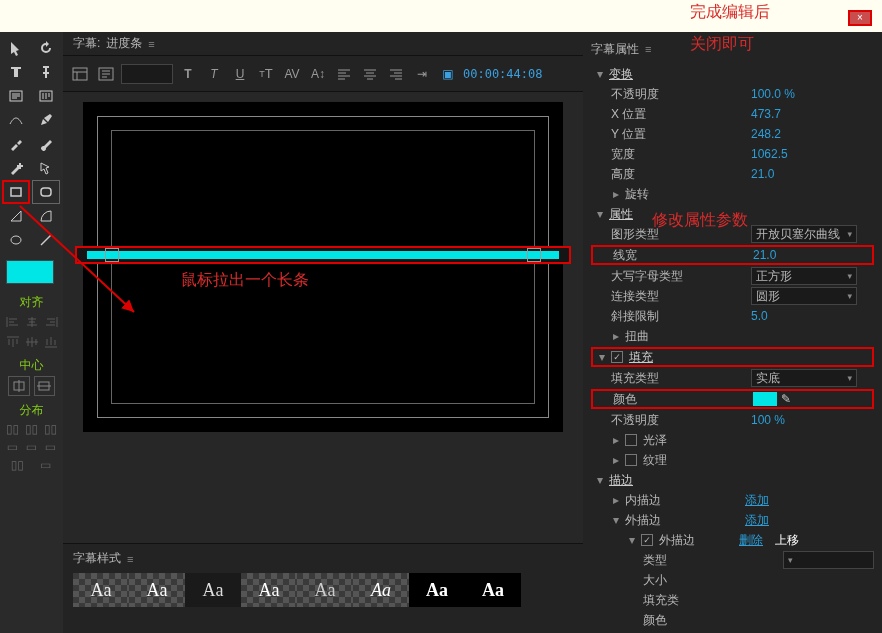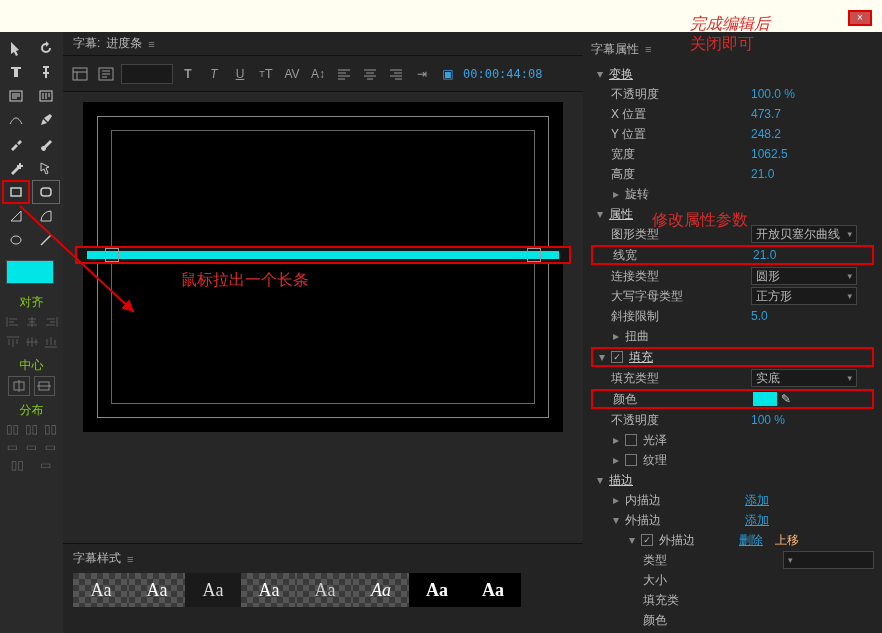--- a/index.html
+++ b/index.html
@@ -54,21 +54,21 @@
 .style-chip { width:56px; height:34px; background:repeating-conic-gradient(#555 0 25%,#3a3a3a 0 50%) 0 0/12px 12px; display:flex; align-items:center; justify-content:center; font-size:18px; font-family:Georgia,serif; }
 .style-chip.plain { background:#1a1a1a; }
 .style-chip.black { background:#000; color:#fff; font-weight:bold; }
 
 
 .prop-hdr { display:flex; align-items:center; gap:6px; height:22px; margin-bottom:4px; }
 .prop-row { display:flex; align-items:center; height:20px; padding-left:4px; }
 .prop-row .lbl { flex:0 0 140px; }
 .prop-row .val { color:#2b9fd9; cursor:text; }
 .prop-row .link { color:#2b9fd9; text-decoration:underline; cursor:pointer; }
-.prop-row .link2 { color:#fdba74; margin-left:12px; cursor:pointer; }
+.prop-row .link2 { color:#ffffff; margin-left:12px; cursor:pointer; }
 .prop-row.boxed { border:2px solid #d00; margin:1px 0; }
 .prop-row .dd { width:106px; height:18px; background:#1a1a1a; border:1px solid #444; display:flex; align-items:center; padding:0 4px; justify-content:space-between; }
 .prop-row .dd::after { content:"▾"; font-size:9px; color:#888; }
 .disc { display:inline-block; width:10px; text-align:center; color:#888; margin-right:4px; cursor:pointer; }
 .cb { width:12px; height:12px; border:1px solid #777; margin-right:6px; display:inline-flex; align-items:center; justify-content:center; font-size:9px; }
 .group-title { color:#ccc;text-decoration:underline; }
 .swatch-sm { width:24px; height:14px; background:#00e6e6; display:inline-block; vertical-align:middle; }
 .eyedrop { display:inline-block; margin-left:4px; color:#ccc; }
 .indent1 { padding-left:20px; }
 .indent2 { padding-left:36px; }
@@ -78,21 +78,21 @@
 
 .arrow-svg { position:absolute; pointer-events:none; z-index:90; }
 </style>
 </head>
 <body>
 
 <div class="topbar">
   <div class="close-btn">×</div>
 </div>
 
-<div class="anno" style="top:14px; left:690px;font-style:italic;">完成编辑后</div>
+<div class="anno" style="top:2px; left:690px;">完成编辑后</div>
 <div class="anno" style="top:34px; left:690px;">关闭即可</div>
 <div class="anno" style="top:270px; left:181px;">鼠标拉出一个长条</div>
 <div class="anno" style="top:210px; left:652px;">修改属性参数</div>
 
 <svg class="arrow-svg" style="top:200px; left:14px;" width="140" height="130">
   <defs>
       <marker id="ah" markerWidth="8" markerHeight="8" refX="6" refY="3" orient="auto">
         <path d="M0,0 L6,3 L0,6 Z" fill="#d00"></path>
       </marker>
     </defs>
@@ -382,26 +382,26 @@
       </div>
     <div class="prop-row indent1">
         <span class="lbl">图形类型</span>
         <span class="dd">开放贝塞尔曲线</span>
       </div>
     <div class="prop-row indent1 boxed">
         <span class="lbl">线宽</span>
         <span class="val">21.0</span>
       </div>
     <div class="prop-row indent1">
+        <span class="lbl">大写字母类型</span>
+        <span class="dd">正方形</span>
+      </div>
+    <div class="prop-row indent1">
         <span class="lbl">连接类型</span>
         <span class="dd">圆形</span>
-      </div>
-    <div class="prop-row indent1">
-        <span class="lbl">大写字母类型</span>
-        <span class="dd">正方形</span>
       </div>
     <div class="prop-row indent1">
         <span class="lbl">斜接限制</span>
         <span class="val">5.0</span>
       </div>
     <div class="prop-row indent1">
         <span class="disc">▸</span>
         <span>扭曲</span>
       </div>
 

